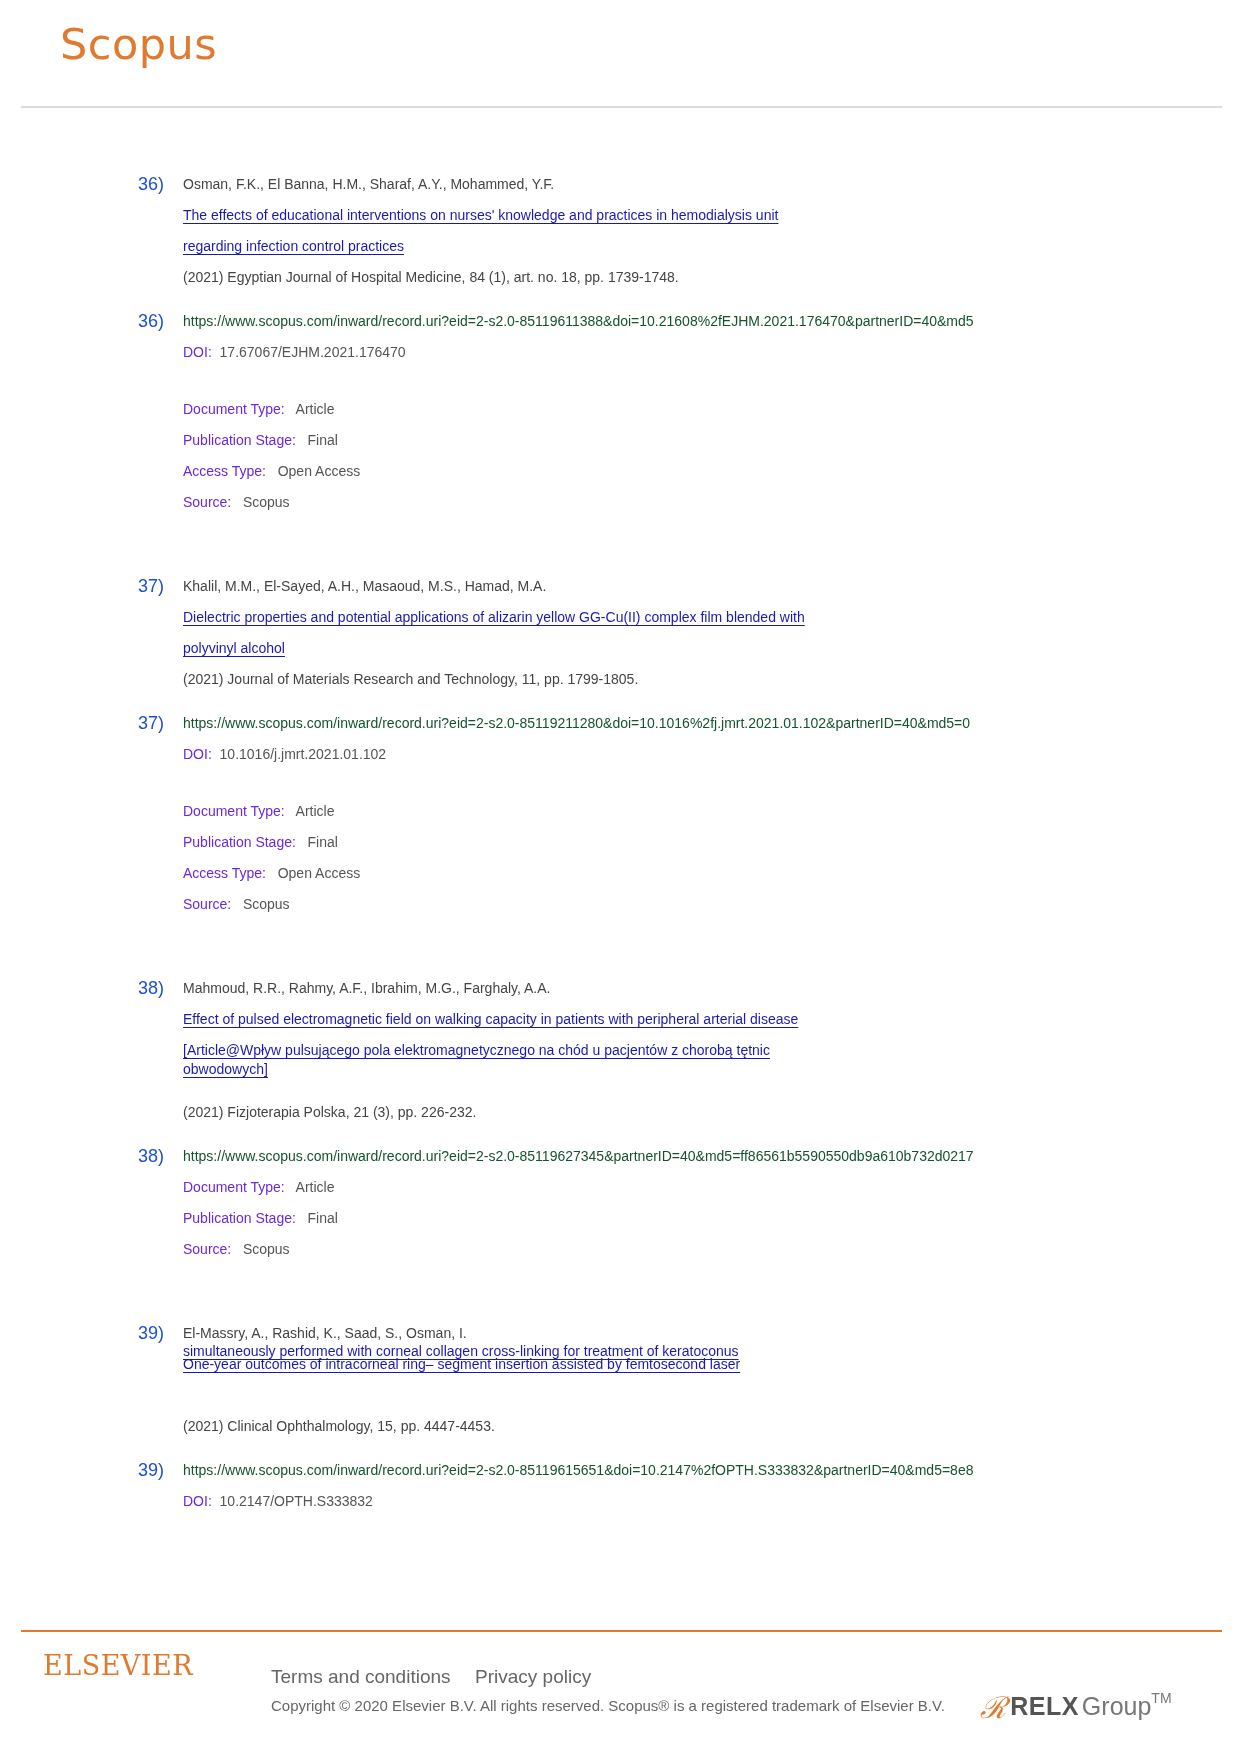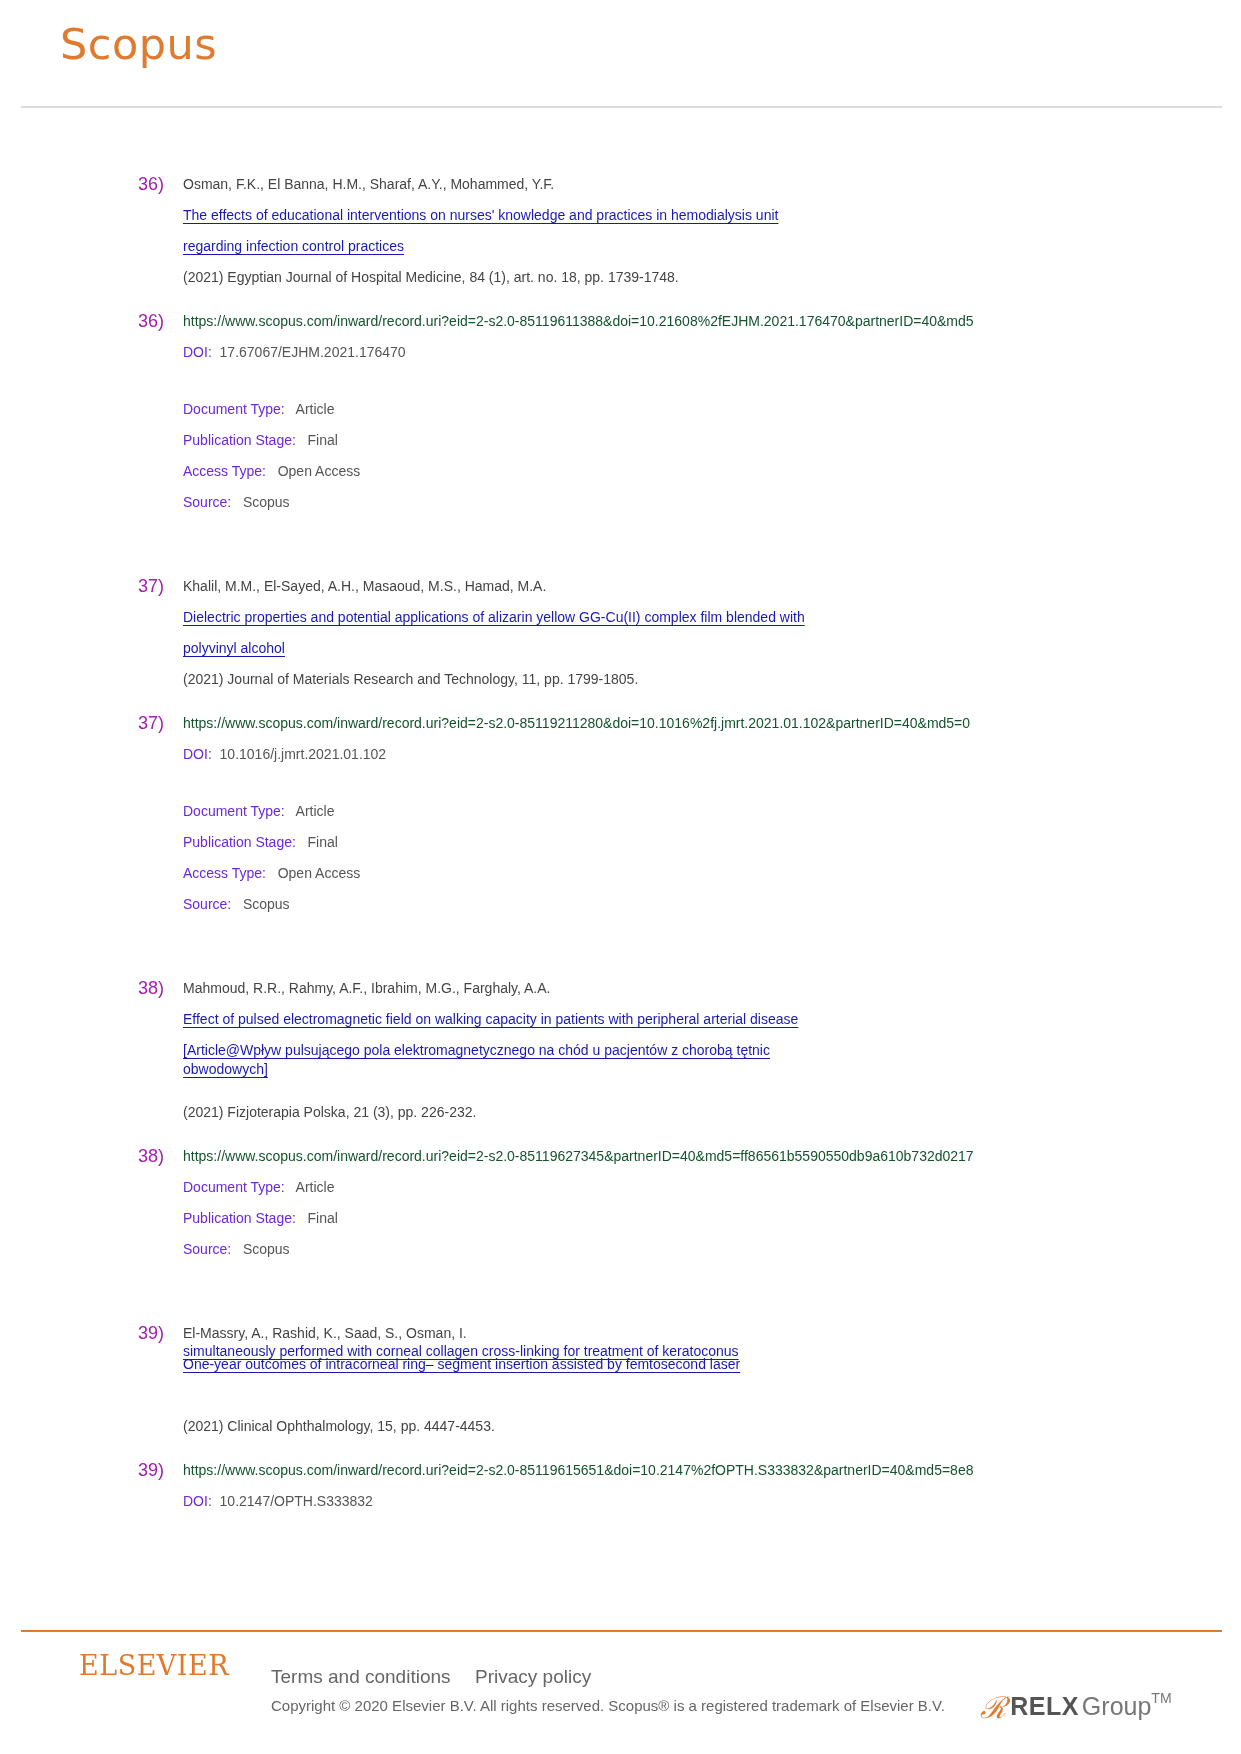--- a/index.html
+++ b/index.html
@@ -14,34 +14,34 @@
   }
   .header-rule {
     position: absolute; left: 21px; top: 106px; width: 1201px; height: 2px; background: #dcdcdc;
   }
   .results { position: absolute; left: 0; top: 0; width: 1241px; }
   .row {
     position: absolute; left: 183px; height: 30px; line-height: 30px;
     font-size: 14px; white-space: nowrap;
   }
   .num {
-    position: absolute; left: 138px; height: 30px; line-height: 30px; font-size: 18px; color: #a21caf;
+    position: absolute; left: 138px; height: 30px; line-height: 30px; font-size: 18px; color: #1d4ed8;
   }
   .authors { color: #444444; }
   .title-link { color: #1a1ab0; text-decoration: underline; cursor: pointer; text-underline-offset: 3px; }
   .venue { color: #444444; }
   .url { color: #14532d; width: 1058px; overflow: hidden; }
   .meta-label { color: #6d28d9; }
   .meta-value { color: #555555; }
   .footer-rule {
     position: absolute; left: 21px; top: 1630px; width: 1201px; height: 2px; background: #e07a2e;
   }
   .elsevier {
     position: absolute; left: 43px; top: 1650px;
-    font-family: "DejaVu Serif", serif; font-size: 27px; color: #e07a2e; letter-spacing: 0.5px; margin-left: 36px;
+    font-family: "DejaVu Serif", serif; font-size: 27px; color: #e07a2e; letter-spacing: 0.5px;
   }
   .footer-link {
     position: absolute; top: 1666px; font-size: 19px; color: #666666; cursor: pointer;
   }
   .copyright {
     position: absolute; left: 271px; top: 1697px; font-size: 15px; color: #666666; white-space: nowrap;
   }
   .relx {
     position: absolute; left: 980px; top: 1690px; height: 32px; display: flex; align-items: center;
   }

